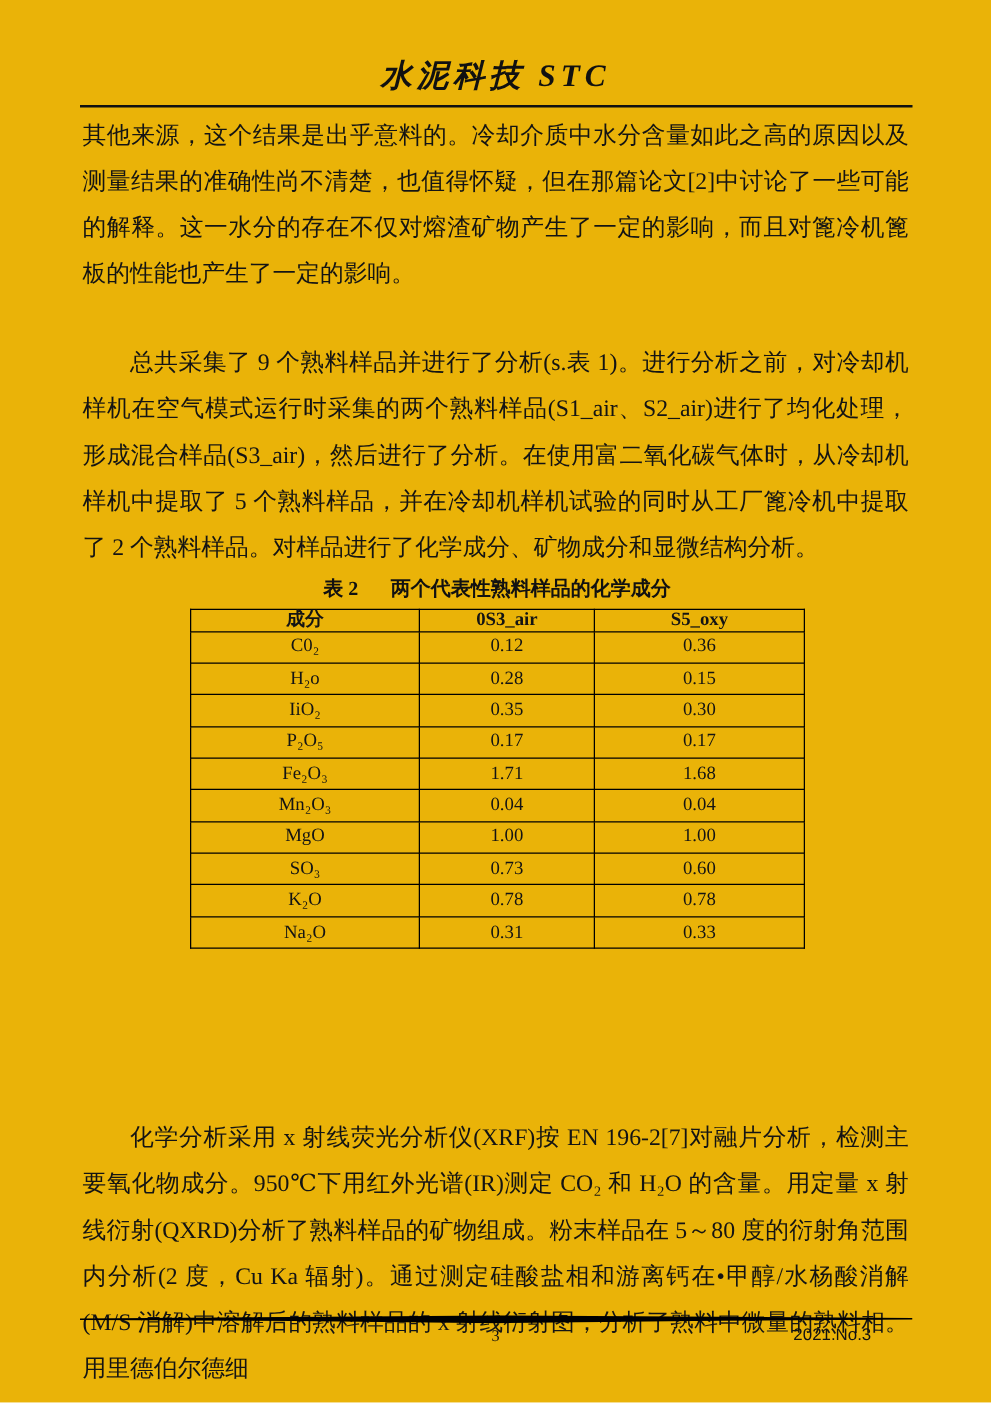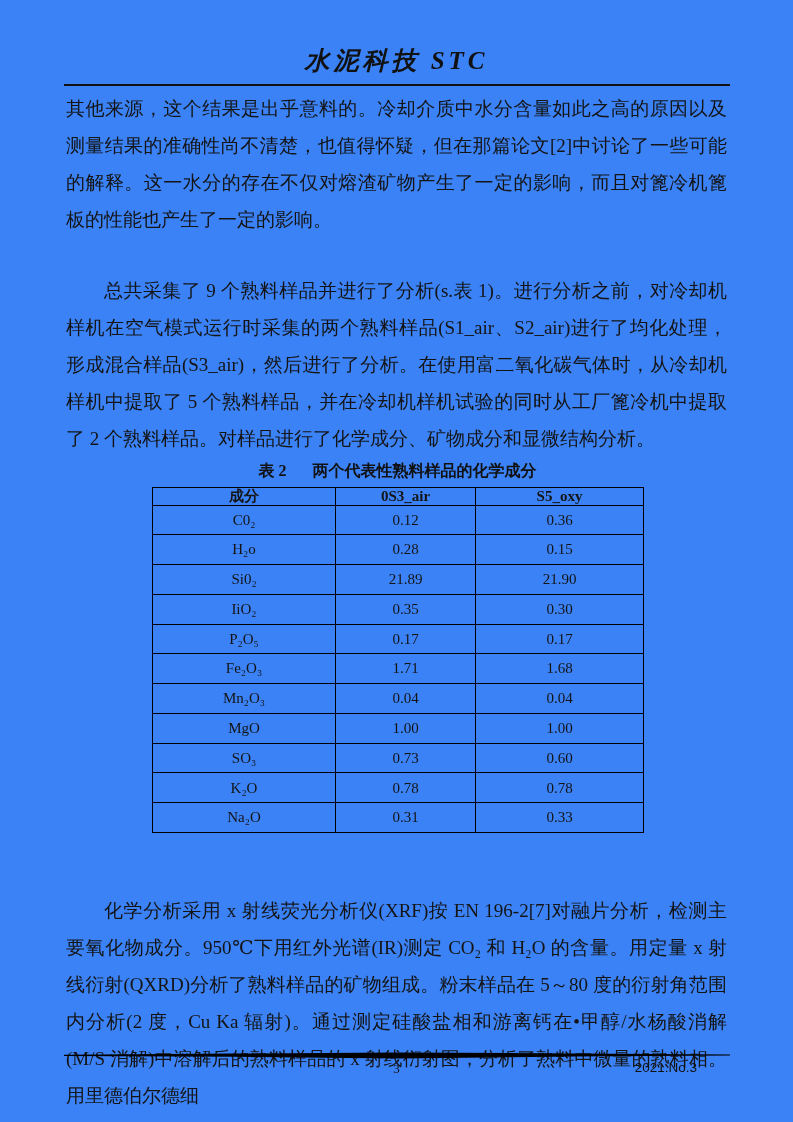--- a/index.html
+++ b/index.html
@@ -1,19 +1,19 @@
 <!DOCTYPE html>
 <html><head>
 <meta charset="utf-8">
 <style>
   html,body { margin:0; padding:0; background:#ffffff; }
   .page {
     position:relative;
     width:793px; height:1122px;
-    background:#3b82f6;
+    background:#eab308;
     color:#141414;
     font-family:"Liberation Serif","DejaVu Serif",serif;
     overflow:hidden;
   }
   
   .journal-title {
     position:absolute; top:44px; left:0; right:0;
     text-align:center;
     font-size:25px;
     font-style:italic;
@@ -52,21 +52,21 @@
   .table-caption {
     position:absolute; top:461px; left:152px; width:491px;
     text-align:center;
     font-family:Liberation Serif, serif;
     font-size:16px; font-weight:600;
     color:#111;
   }
   .table-caption .cap-label { margin-right:26px; }
   .comp-table {
     position:absolute; top:487px; left:152px;
-    width:491px; height:346px;
+    width:491px; height:272px;
     border-collapse:collapse;
     table-layout:fixed;
     font-size:15px;
     color:#141414;
   }
   .comp-table th, .comp-table td {
     border:1px solid #000;
     text-align:center;
     vertical-align:middle;
     padding:0;
@@ -130,25 +130,20 @@
           <td>C0₂</td>
           <td>0.12</td>
           <td>0.36</td>
         </tr>
         <tr>
           <td>H₂o</td>
           <td>0.28</td>
           <td>0.15</td>
         </tr>
         <tr>
-          <td>Si0₂</td>
-          <td>21.89</td>
-          <td>21.90</td>
-        </tr>
-        <tr>
           <td>IiO₂</td>
           <td>0.35</td>
           <td>0.30</td>
         </tr>
         <tr>
           <td>P₂O₅</td>
           <td>0.17</td>
           <td>0.17</td>
         </tr>
         <tr>

